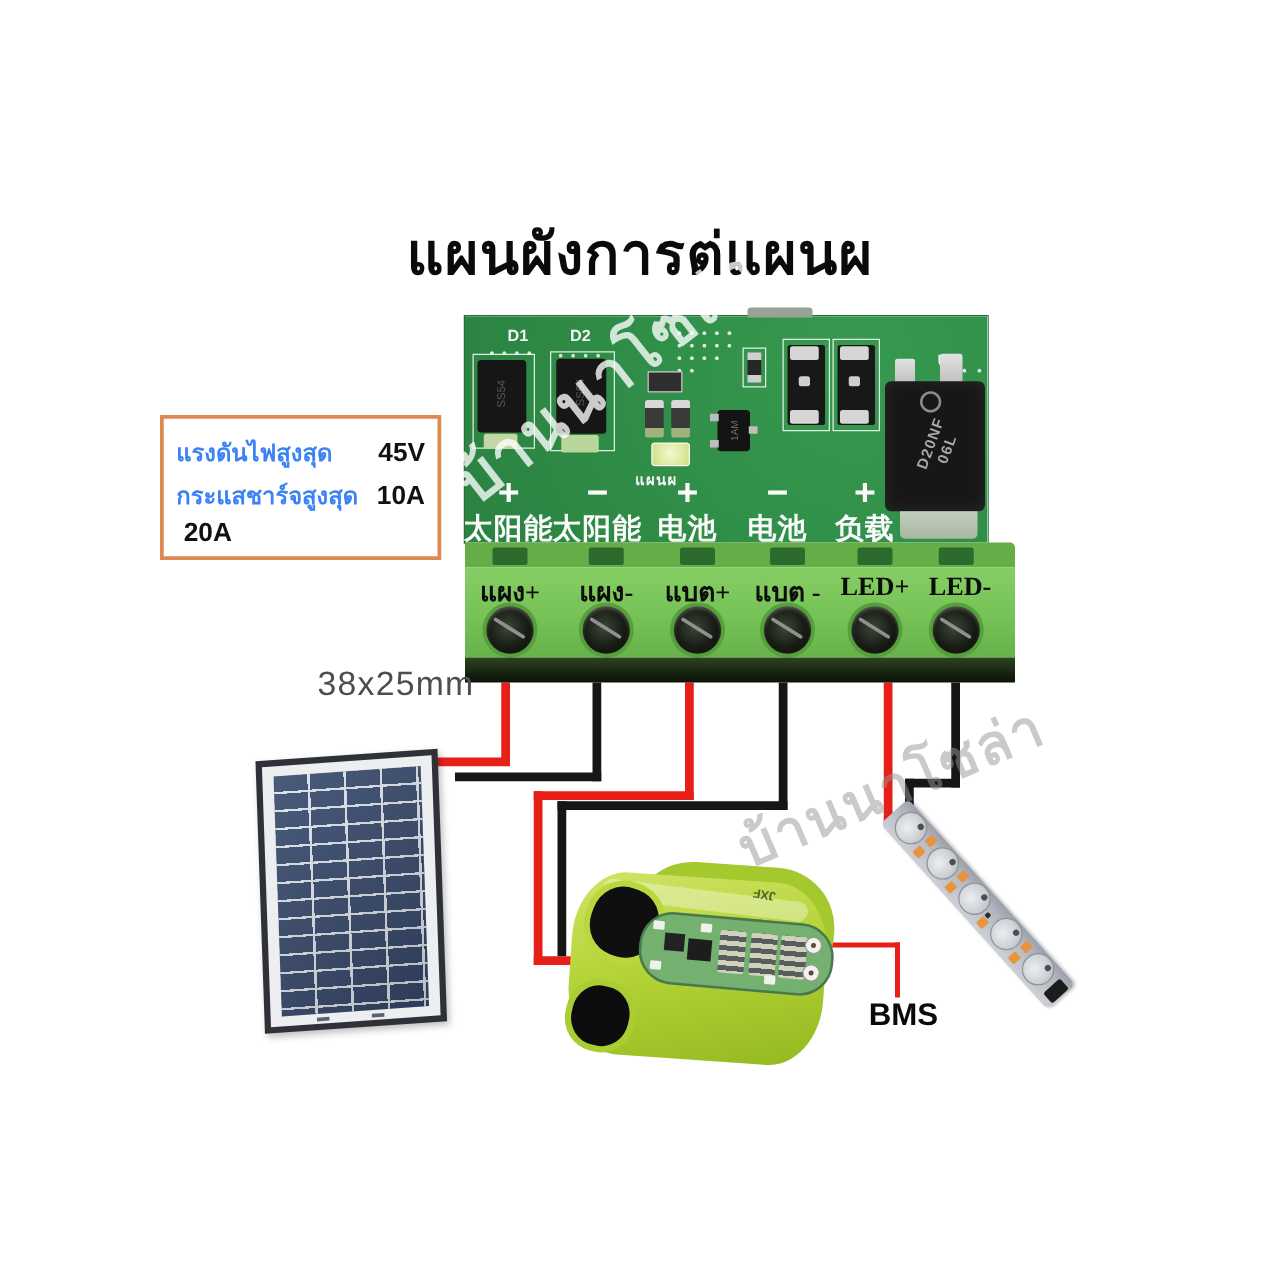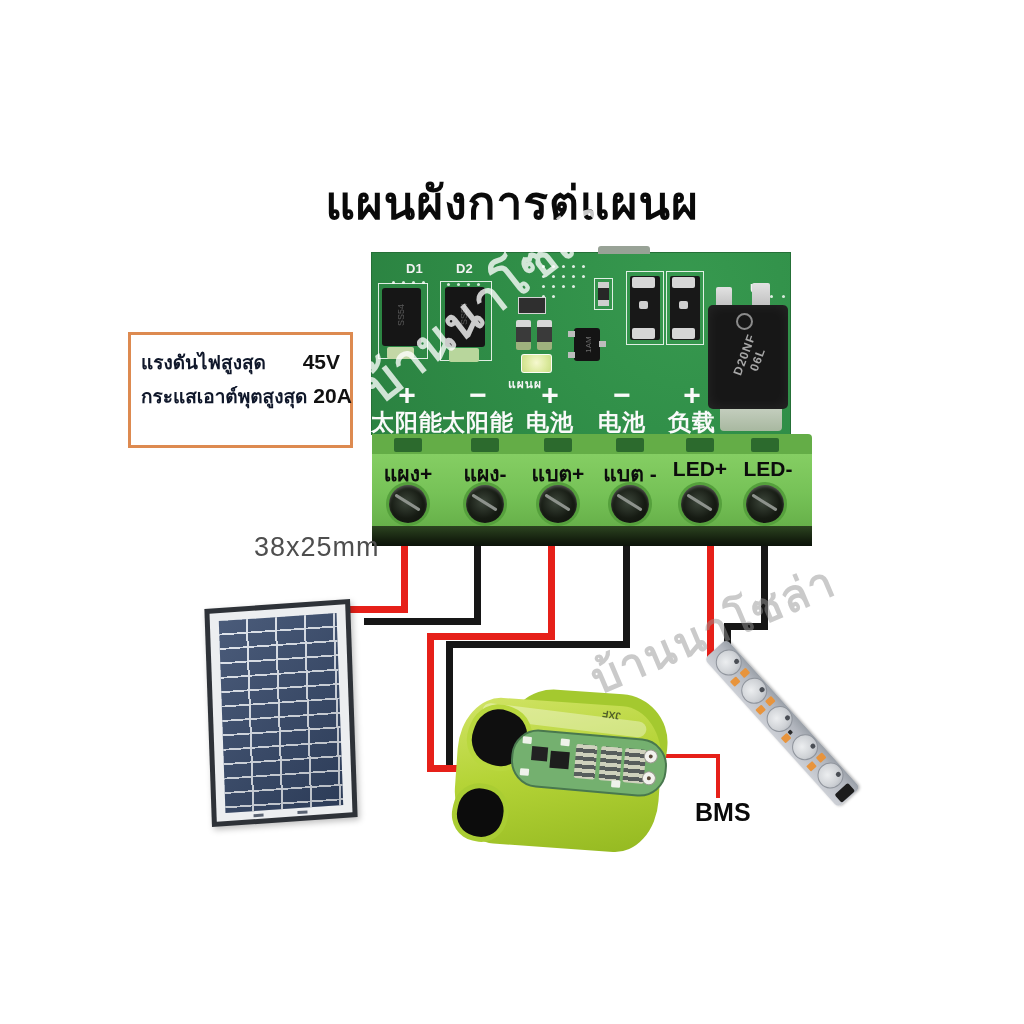--- a/index.html
+++ b/index.html
@@ -5,21 +5,21 @@
   html,body{margin:0;padding:0;}
   body{width:1024px;height:1024px;position:relative;background:#ffffff;overflow:hidden;
        font-family:"Liberation Sans","DejaVu Sans",sans-serif;}
   .abs{position:absolute;}
   
   .title{left:0;top:166px;width:1024px;text-align:center;font-size:46px;font-weight:800;color:#0a0a0a;letter-spacing:1px;}
   
   .specs{left:128px;top:332px;width:225px;height:116px;border:3px solid #dd8a50;background:#fff;box-sizing:border-box;
          padding:12px 10px 0 10px;}
   .spec-row{display:flex;justify-content:space-between;align-items:baseline;margin-bottom:4px;}
-  .spec-label{font-size:19px;font-weight:700;color:#0f172a;white-space:nowrap;}
+  .spec-label{font-size:19px;font-weight:700;color:#3b82f6;white-space:nowrap;}
   .spec-value{font-size:21px;font-weight:800;color:#111;margin-left:6px;}
   
   .pcb{left:372px;top:253px;width:418px;height:181px;
        background:radial-gradient(circle at 75% 20%,#37994f 0%,#2f8d47 55%,#2b8241 100%);
        box-shadow:0 0 0 1px #257038;}
   .pcb-tab{left:226px;top:-7px;width:52px;height:8px;background:#98a296;border-radius:3px 3px 0 0;}
   .ref{color:#f2f2f2;font-size:13px;font-weight:700;}
   .frame{border:1px solid rgba(255,255,255,.85);}
   .diode-body{background:#161616;border-radius:3px;position:absolute;}
   .diode-mark{position:absolute;color:rgba(210,210,210,.35);font-size:9px;transform:rotate(-90deg);left:8px;top:22px;}
@@ -39,21 +39,21 @@
   .mos-body{position:absolute;background:#171717;border-radius:5px;box-shadow:inset 0 0 14px rgba(255,255,255,.07);}
   .mos-mark{position:absolute;left:8px;top:38px;width:70px;color:#a8a8a8;font-size:12px;font-weight:700;letter-spacing:1px;
             transform:rotate(-70deg);line-height:14px;text-align:center;}
   .mos-logo{position:absolute;left:28px;top:8px;width:13px;height:13px;border:2px solid #8b8b8b;border-radius:50%;}
   .mos-leg{position:absolute;background:linear-gradient(180deg,#e2e2e2,#b9b9b9);border-radius:2px;}
   .mos-tab{position:absolute;background:linear-gradient(180deg,#c3cdbd,#a8b8a0);border-radius:0 0 4px 4px;}
   .polarity{position:absolute;text-align:center;transform:translateX(-50%);color:#fafafa;}
   .polarity .sign{font-size:30px;font-weight:800;line-height:24px;display:block;}
   .polarity .name{font-size:23px;font-weight:700;letter-spacing:1px;display:block;white-space:nowrap;}
   
-  .tblock{left:372px;top:434px;width:440px;height:112px;}
+  .tblock{left:372px;top:434px;width:440px;height:112px;font-family:Liberation Serif, serif;}
   .tb-top{position:absolute;left:0;top:0;width:100%;height:20px;background:#64ad47;border-radius:0 4px 0 0;}
   .notch{position:absolute;top:4px;width:28px;height:14px;background:#2c6a2d;border-radius:2px;transform:translateX(-50%);}
   .tb-front{position:absolute;left:0;top:20px;width:100%;height:72px;background:linear-gradient(180deg,#85ce63 0%,#76c257 55%,#67b14a 100%);}
   .t-label{position:absolute;top:3px;transform:translateX(-50%);color:#0c0c0c;font-size:21px;font-weight:800;white-space:nowrap;}
   .hole{position:absolute;top:31px;width:38px;height:38px;border-radius:50%;transform:translateX(-50%);
         background:radial-gradient(circle at 45% 45%,#3c463a 0%,#161b13 55%,#0b0e09 100%);
         box-shadow:0 0 0 3px #55a03c, inset 0 2px 3px rgba(255,255,255,.25);}
   .hole::after{content:'';position:absolute;left:4px;top:16px;width:29px;height:3px;background:#8d928c;transform:rotate(32deg);border-radius:2px;}
   .tb-bottom{position:absolute;left:0;top:92px;width:100%;height:20px;background:linear-gradient(180deg,#2c4420,#141f0e 70%,#0c130a);}
   
@@ -104,21 +104,24 @@
 <body>
 
 <div class="abs title">แผนผังการต่แผนผ</div>
 
 <div class="abs specs">
   <div class="spec-row">
     <span class="spec-label">แรงดันไฟสูงสุด</span>
     <span class="spec-value">45V</span>
   </div>
   <div class="spec-row">
-    <span class="spec-label">กระแสเอาต์พุตสูงสุด</span>
+    <span class="spec-label">กระแสชาร์จสูงสุด</span>
+    <span class="spec-value">10A</span>
+  </div>
+  <div class="spec-row">
     <span class="spec-value">20A</span>
   </div>
 </div>
 
 <div class="wire red abs" style="left:401px;top:546px;width:7px;height:66px;"></div>
 <div class="wire red abs" style="left:350px;top:606px;width:58px;height:7px;"></div>
 <div class="wire blk abs" style="left:474px;top:546px;width:7px;height:79px;"></div>
 <div class="wire blk abs" style="left:364px;top:618px;width:117px;height:7px;"></div>
 <div class="wire red abs" style="left:548px;top:546px;width:7px;height:94px;"></div>
 <div class="wire red abs" style="left:427px;top:633px;width:128px;height:7px;"></div>

